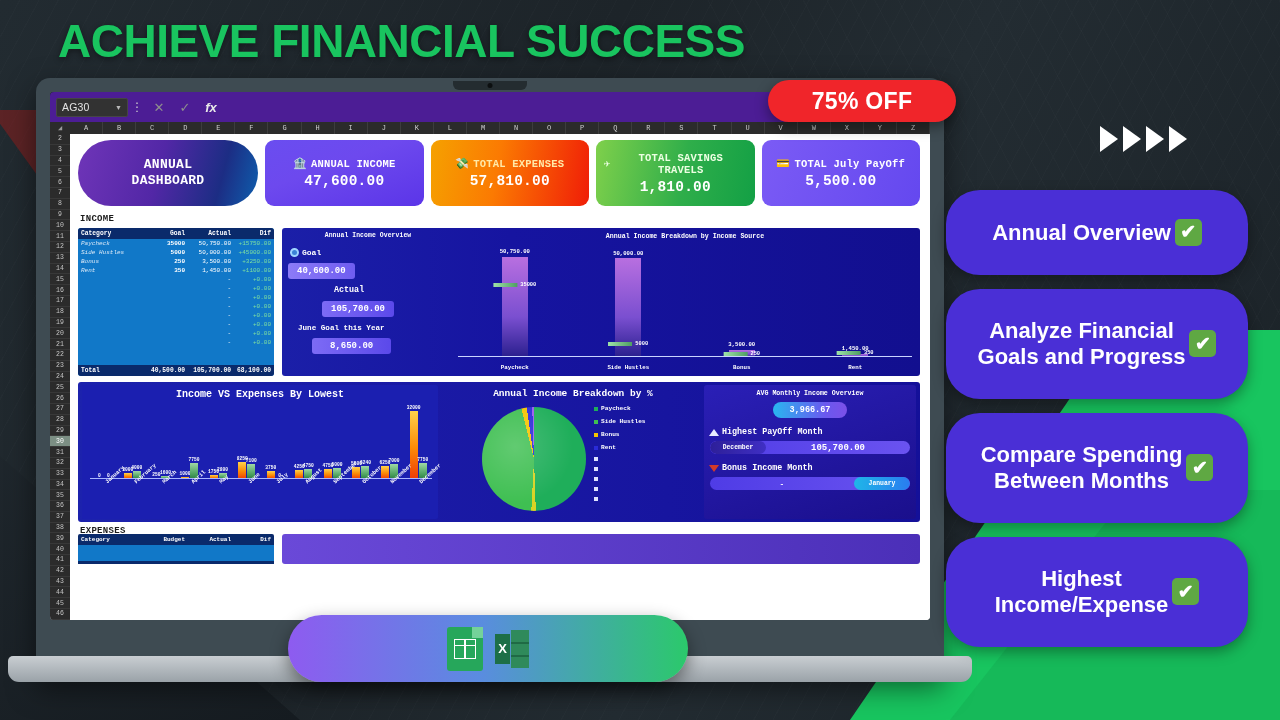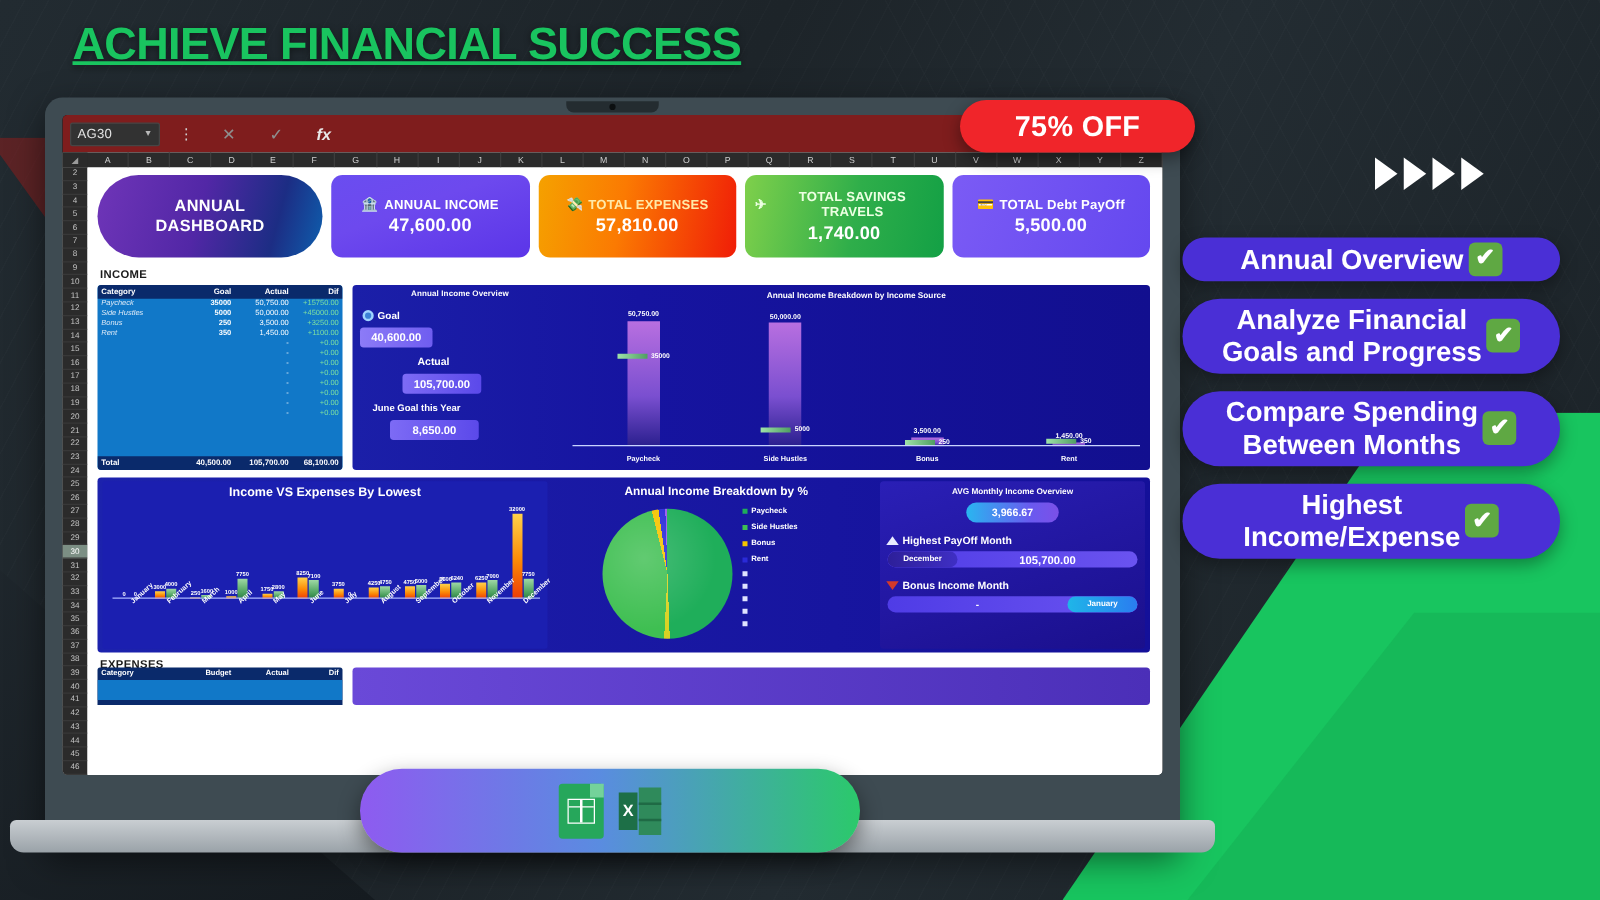--- a/index.html
+++ b/index.html
@@ -20,52 +20,52 @@
     background:#18c55f;clip-path:polygon(100% 0,100% 100%,0 100%,62% 0);}
   .green-wedge2{position:absolute;right:0;bottom:0;width:330px;height:250px;
     background:#15b457;clip-path:polygon(100% 8%,100% 100%,0 100%,55% 8%);opacity:.75;}
   .dark-wedge{position:absolute;left:0;bottom:0;width:300px;height:330px;
     background:linear-gradient(150deg,#20282e,#161c21);clip-path:polygon(0 20%,100% 100%,0 100%);}
   .red-slash{position:absolute;left:-10px;top:110px;width:230px;height:210px;
     background:#8c1d1d;opacity:.55;clip-path:polygon(0 0,28% 0,100% 100%,66% 100%);}
 
   
   .headline{position:absolute;left:58px;top:14px;
-    font-size:36px;font-weight:800;letter-spacing:-0.5px;color:#19c45f;
-    text-shadow:0 2px 6px rgba(0,0,0,.45);white-space:nowrap;text-decoration:underline;}
+    font-size:46px;font-weight:800;letter-spacing:-0.5px;color:#19c45f;
+    text-shadow:0 2px 6px rgba(0,0,0,.45);white-space:nowrap;}
 
   
   .laptop{position:absolute;left:36px;top:78px;width:908px;height:600px;}
   .laptop-lid{position:absolute;inset:0;background:#3e4b52;border-radius:14px 14px 4px 4px;
     box-shadow:0 10px 28px rgba(0,0,0,.5);}
   .laptop-screen{position:absolute;left:14px;top:14px;right:14px;bottom:58px;background:#151515;
     border-radius:4px;overflow:hidden;}
   .cam-notch{position:absolute;left:50%;top:3px;transform:translateX(-50%);
     width:74px;height:9px;background:#242c30;border-radius:0 0 6px 6px;}
   .cam-dot{position:absolute;left:50%;top:5px;transform:translateX(-50%);
     width:5px;height:5px;border-radius:50%;background:#0c0f10;}
   .laptop-base{position:absolute;left:-28px;bottom:-4px;width:964px;height:26px;
     background:linear-gradient(#c9ced2,#9aa2a8);border-radius:5px 5px 11px 11px;}
   .laptop-notch{position:absolute;left:50%;bottom:16px;transform:translateX(-50%);
     width:150px;height:9px;background:#b2b9be;border-radius:0 0 8px 8px;}
 
   
   .sheet{position:absolute;inset:0;background:#1f1f1f;}
-  .formula-bar{height:30px;display:flex;align-items:center;gap:12px;padding:0 6px;background:#7f1d1d;}
+  .formula-bar{height:30px;display:flex;align-items:center;gap:0;padding:0 6px;background:#4c1d95;}
   .namebox{width:72px;height:19px;background:#323232;border:1px solid #454545;border-radius:2px;
     color:#e3e3e3;font-size:10.5px;display:flex;align-items:center;padding:0 5px;justify-content:space-between;}
   .namebox .cv{letter-spacing:.2px}
   .caret{font-size:7px;color:#b9b9b9}
   .fbtn{width:26px;text-align:center;color:#8e8e8e;font-size:13px;}
   .fbtn.check{color:#8e8e8e}
   .fx{font-style:italic;font-weight:700;color:#e8e8e8;font-size:13px;width:26px;text-align:center;}
   .fdots{width:18px;text-align:center;color:#cfcfcf;font-size:12px;letter-spacing:0;}
   .fline{flex:1;height:19px;}
 
-  .grid-wrap{position:absolute;left:0;right:0;top:30px;bottom:0;background:#fff;}
+  .grid-wrap{position:absolute;left:0;right:0;top:30px;bottom:0;background:#fff;font-family:Liberation Mono, monospace;}
   .colhdr{display:flex;height:12px;background:#2b2b2b;}
   .corner{width:20px;height:12px;background:#2b2b2b;color:#9a9a9a;font-size:7px;
     display:flex;align-items:center;justify-content:center;}
   .colhdr .c{flex:1;color:#cfcfcf;font-size:7px;display:flex;align-items:center;justify-content:center;
     border-right:1px solid #3d3d3d;}
   .body-row{position:absolute;left:0;right:0;top:12px;bottom:0;display:flex;}
   .rowhdr{width:20px;background:#2b2b2b;display:flex;flex-direction:column;}
   .rowhdr .r{flex:1;color:#c4c4c4;font-size:6.5px;display:flex;align-items:center;justify-content:center;
     border-bottom:1px solid #383838;}
   .rowhdr .r.sel{background:#7c8f84;color:#fff;}
@@ -189,21 +189,21 @@
 
   
   .offer{position:absolute;left:768px;top:80px;width:188px;height:42px;border-radius:21px;
     background:#f0252a;color:#fff;display:flex;align-items:center;justify-content:center;
     font-size:23px;font-weight:800;letter-spacing:.3px;box-shadow:0 5px 14px rgba(0,0,0,.4);}
   .arrows{position:absolute;left:1100px;top:126px;display:flex;gap:5px;}
   .arrow{width:0;height:0;border-top:13px solid transparent;border-bottom:13px solid transparent;
     border-left:18px solid #ffffff;}
   .badges{position:absolute;left:946px;top:190px;width:302px;display:flex;flex-direction:column;gap:14px;}
   .badge{background:#4a2fd6;border-radius:34px;color:#fff;text-align:center;
-    font-size:22px;font-weight:800;line-height:1.18;padding:4px 16px;
+    font-size:22px;font-weight:800;line-height:1.18;padding:29px 16px;
     display:flex;align-items:center;justify-content:center;gap:2px;flex-wrap:wrap;
     box-shadow:0 5px 14px rgba(0,0,0,.35);}
   .badge .tx{white-space:pre-line;}
   .chk{display:inline-flex;align-items:center;justify-content:center;width:27px;height:27px;
     border-radius:5px;background:#5fa843;color:#fff;font-size:19px;font-weight:800;margin-left:2px;flex:none;}
 
   
   .dl{position:absolute;left:288px;top:615px;width:400px;height:67px;border-radius:34px;
     background:linear-gradient(90deg,#8e5bf0 0%,#5a8ce0 48%,#2bc96b 100%);
     display:flex;align-items:center;justify-content:center;gap:12px;
@@ -357,26 +357,26 @@
                   <span class="ico">💸</span>
                   <span>TOTAL EXPENSES</span>
                 </div>
                 <div class="val">57,810.00</div>
               </div>
               <div class="kpi card k-sav">
                 <div class="lbl">
                   <span class="ico">✈</span>
                   <span>TOTAL SAVINGS TRAVELS</span>
                 </div>
-                <div class="val">1,740.00</div>
+                <div class="val">1,810.00</div>
               </div>
               <div class="kpi card k-debt">
                 <div class="lbl">
                   <span class="ico">💳</span>
-                  <span>TOTAL Debt PayOff</span>
+                  <span>TOTAL July PayOff</span>
                 </div>
                 <div class="val">5,500.00</div>
               </div>
             </div>
 
             <div class="sec-label" style="left:10px;top:80px;">INCOME</div>
 
             <div class="panel inc-table">
               <div class="it-head">
                 <div class="c1">Category</div>

